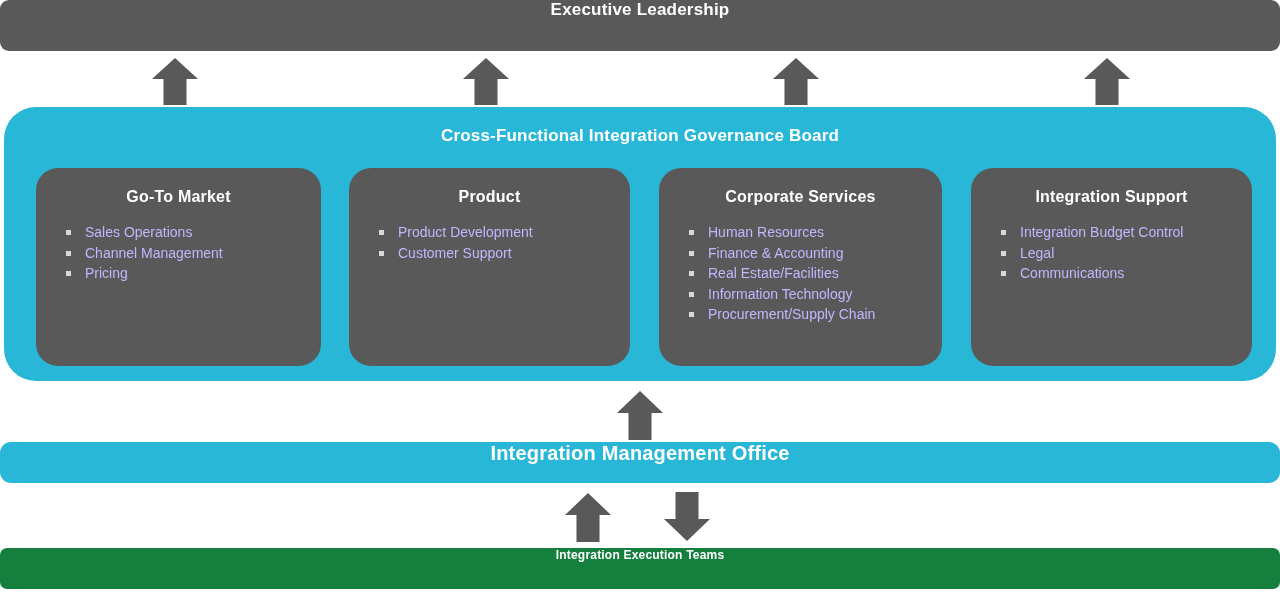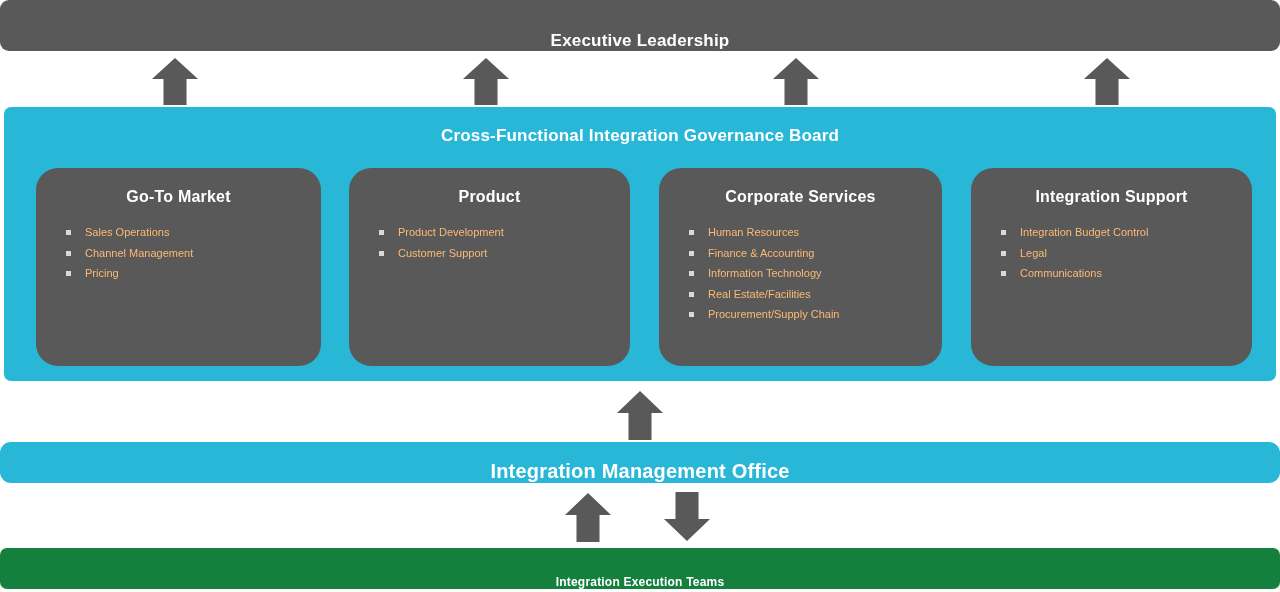--- a/index.html
+++ b/index.html
@@ -18,21 +18,21 @@
     position: relative;
     width: 1280px;
     height: 592px;
     background: #ffffff;
   }
 
   
   .bar {
     position: absolute;
     display: flex;
-    align-items: flex-end;
+    align-items: flex-start;
     justify-content: center;
     color: #ffffff;
     font-weight: bold;
     letter-spacing: 0.2px;
   }
   .bar-exec {
     left: 0;
     top: 0;
     width: 1280px;
     height: 51px;
@@ -60,21 +60,21 @@
   }
 
   
   .panel {
     position: absolute;
     left: 4px;
     top: 107px;
     width: 1272px;
     height: 274px;
     background: #29b7d7;
-    border-radius: 7px;
+    border-radius: 32px;
   }
   .panel-title {
     position: absolute;
     left: 0;
     top: 19px;
     width: 100%;
     text-align: center;
     color: #ffffff;
     font-size: 17px;
     font-weight: bold;
@@ -106,22 +106,22 @@
     margin-bottom: 16px;
     letter-spacing: 0.2px;
   }
   .card-list {
     list-style: none;
     margin: 0;
     padding: 0 0 0 16px;
   }
   .card-list li {
     position: relative;
-    color: #fdba74;
-    font-size: 11px;
+    color: #c4b5fd;
+    font-size: 14px;
     line-height: 20.6px;
     padding-left: 19px;
     white-space: nowrap;
   }
   .card-list li .bullet-sq {
     position: absolute;
     left: 0;
     top: 8px;
     width: 5px;
     height: 5px;
@@ -203,22 +203,22 @@
           <ul class="card-list">
             <li><span class="bullet-sq"></span><span>Product Development</span></li>
             <li><span class="bullet-sq"></span><span>Customer Support</span></li>
           </ul>
         </div>
         <div class="card card-2">
           <div class="card-title">Corporate Services</div>
           <ul class="card-list">
             <li><span class="bullet-sq"></span><span>Human Resources</span></li>
             <li><span class="bullet-sq"></span><span>Finance &amp; Accounting</span></li>
+            <li><span class="bullet-sq"></span><span>Real Estate/Facilities</span></li>
             <li><span class="bullet-sq"></span><span>Information Technology</span></li>
-            <li><span class="bullet-sq"></span><span>Real Estate/Facilities</span></li>
             <li><span class="bullet-sq"></span><span>Procurement/Supply Chain</span></li>
           </ul>
         </div>
         <div class="card card-3">
           <div class="card-title">Integration Support</div>
           <ul class="card-list">
             <li><span class="bullet-sq"></span><span>Integration Budget Control</span></li>
             <li><span class="bullet-sq"></span><span>Legal</span></li>
             <li><span class="bullet-sq"></span><span>Communications</span></li>
           </ul>

